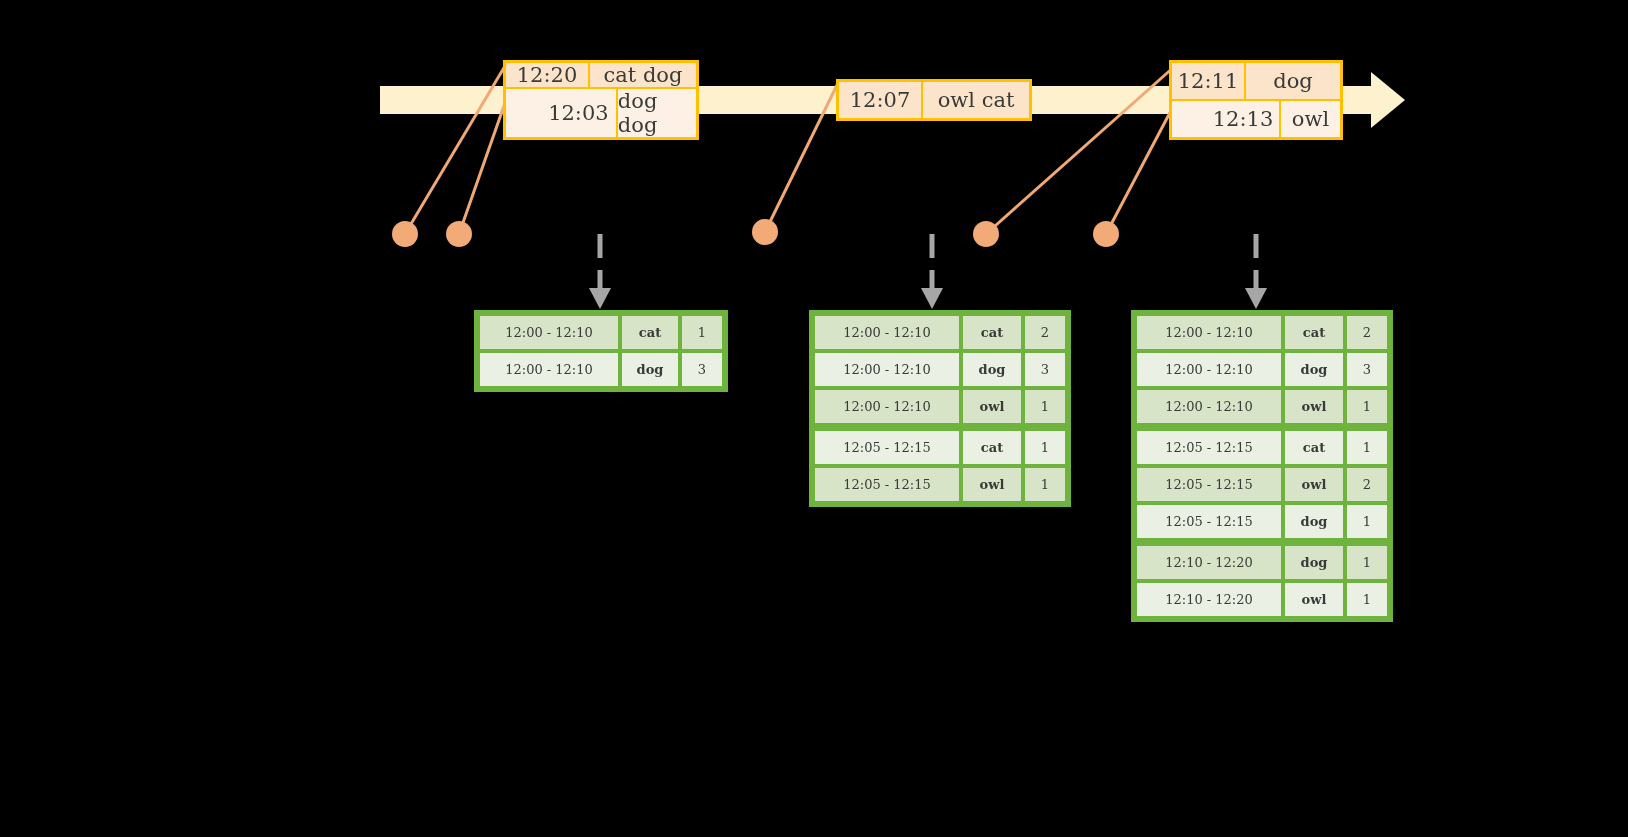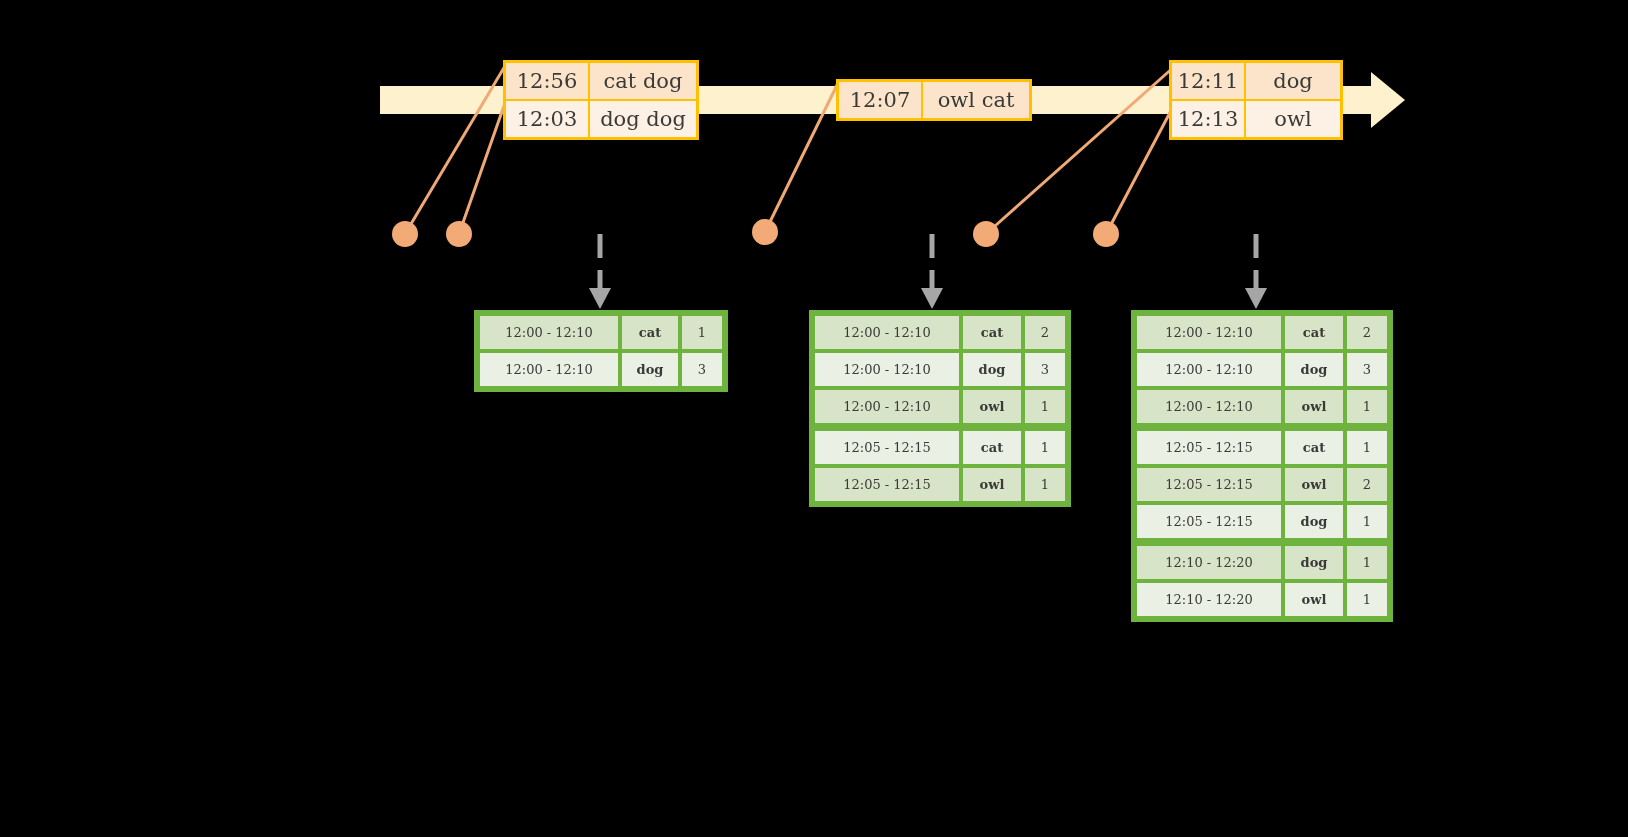--- a/index.html
+++ b/index.html
@@ -32,21 +32,21 @@
     display: flex;
     flex-direction: column;
   }
   .event-row {
     display: flex;
     flex: 1 1 auto;
     border-bottom: 2px solid #FFC000;
   }
   .event-row:last-child { border-bottom: none; }
   .event-row.shade-a { background: #FCE4CB; }
-  .event-row.shade-b { background: #FDF0E4; }
+  .event-row.shade-b { background: #FDF0E4; padding-left: 35px; }
   .event-time {
     display: flex; align-items: center; justify-content: center;
     box-sizing: border-box;
     border-right: 2px solid #FFC000;
     color: #3a3a38;
     font-size: 21px;
     font-family: "DejaVu Serif", serif;
   }
   .event-words {
     display: flex; align-items: center; justify-content: center;
@@ -130,21 +130,21 @@
       <polygon points="589,288 611,288 600,309" stroke="none"></polygon>
       <line x1="932" y1="234" x2="932" y2="290" stroke-dasharray="24 12"></line>
       <polygon points="921,288 943,288 932,309" stroke="none"></polygon>
       <line x1="1256" y1="234" x2="1256" y2="290" stroke-dasharray="24 12"></line>
       <polygon points="1245,288 1267,288 1256,309" stroke="none"></polygon>
     </g>
   </svg>
 
   <div class="event-box" style="left:503px; top:60px; width:196px; height:80px;">
     <div class="event-row shade-a">
-      <span class="event-time" style="width:84px;">12:56</span>
+      <span class="event-time" style="width:84px;">12:20</span>
       <span class="event-words">cat dog</span>
     </div>
     <div class="event-row shade-b">
       <span class="event-time" style="width:84px;">12:03</span>
       <span class="event-words">dog dog</span>
     </div>
   </div>
 
   <div class="event-box" style="left:836px; top:79px; width:196px; height:42px;">
     <div class="event-row shade-a">

